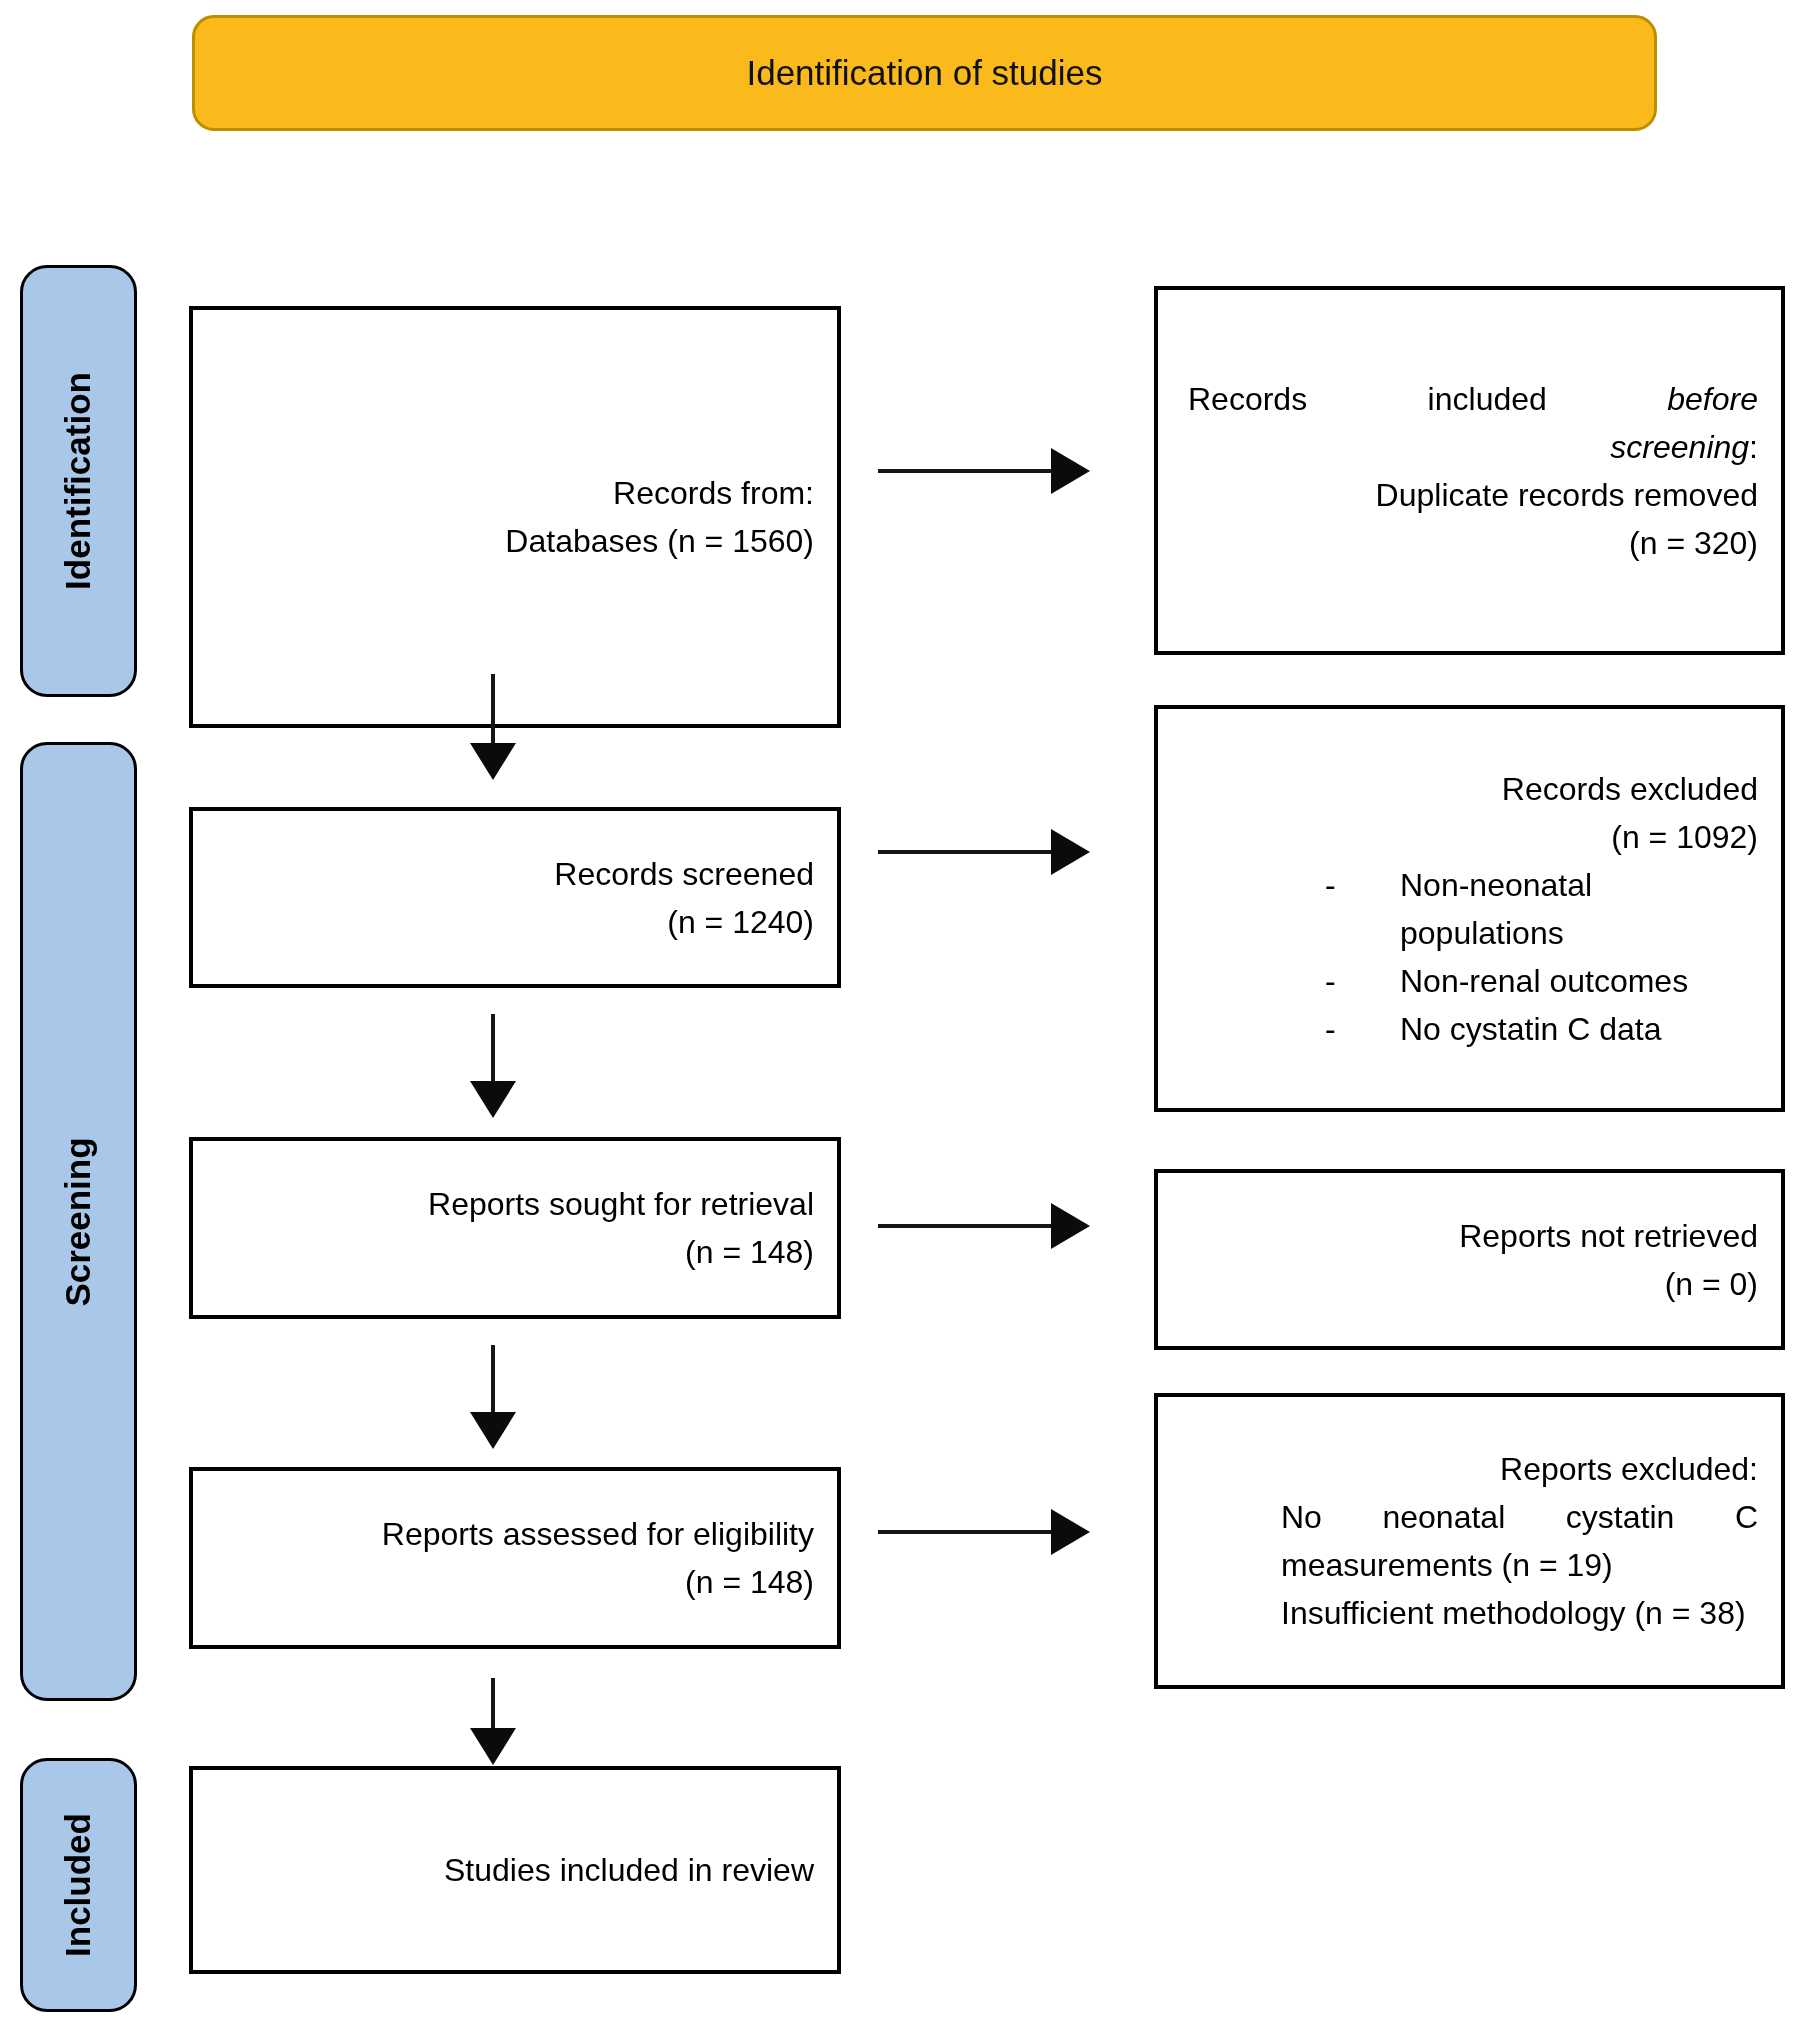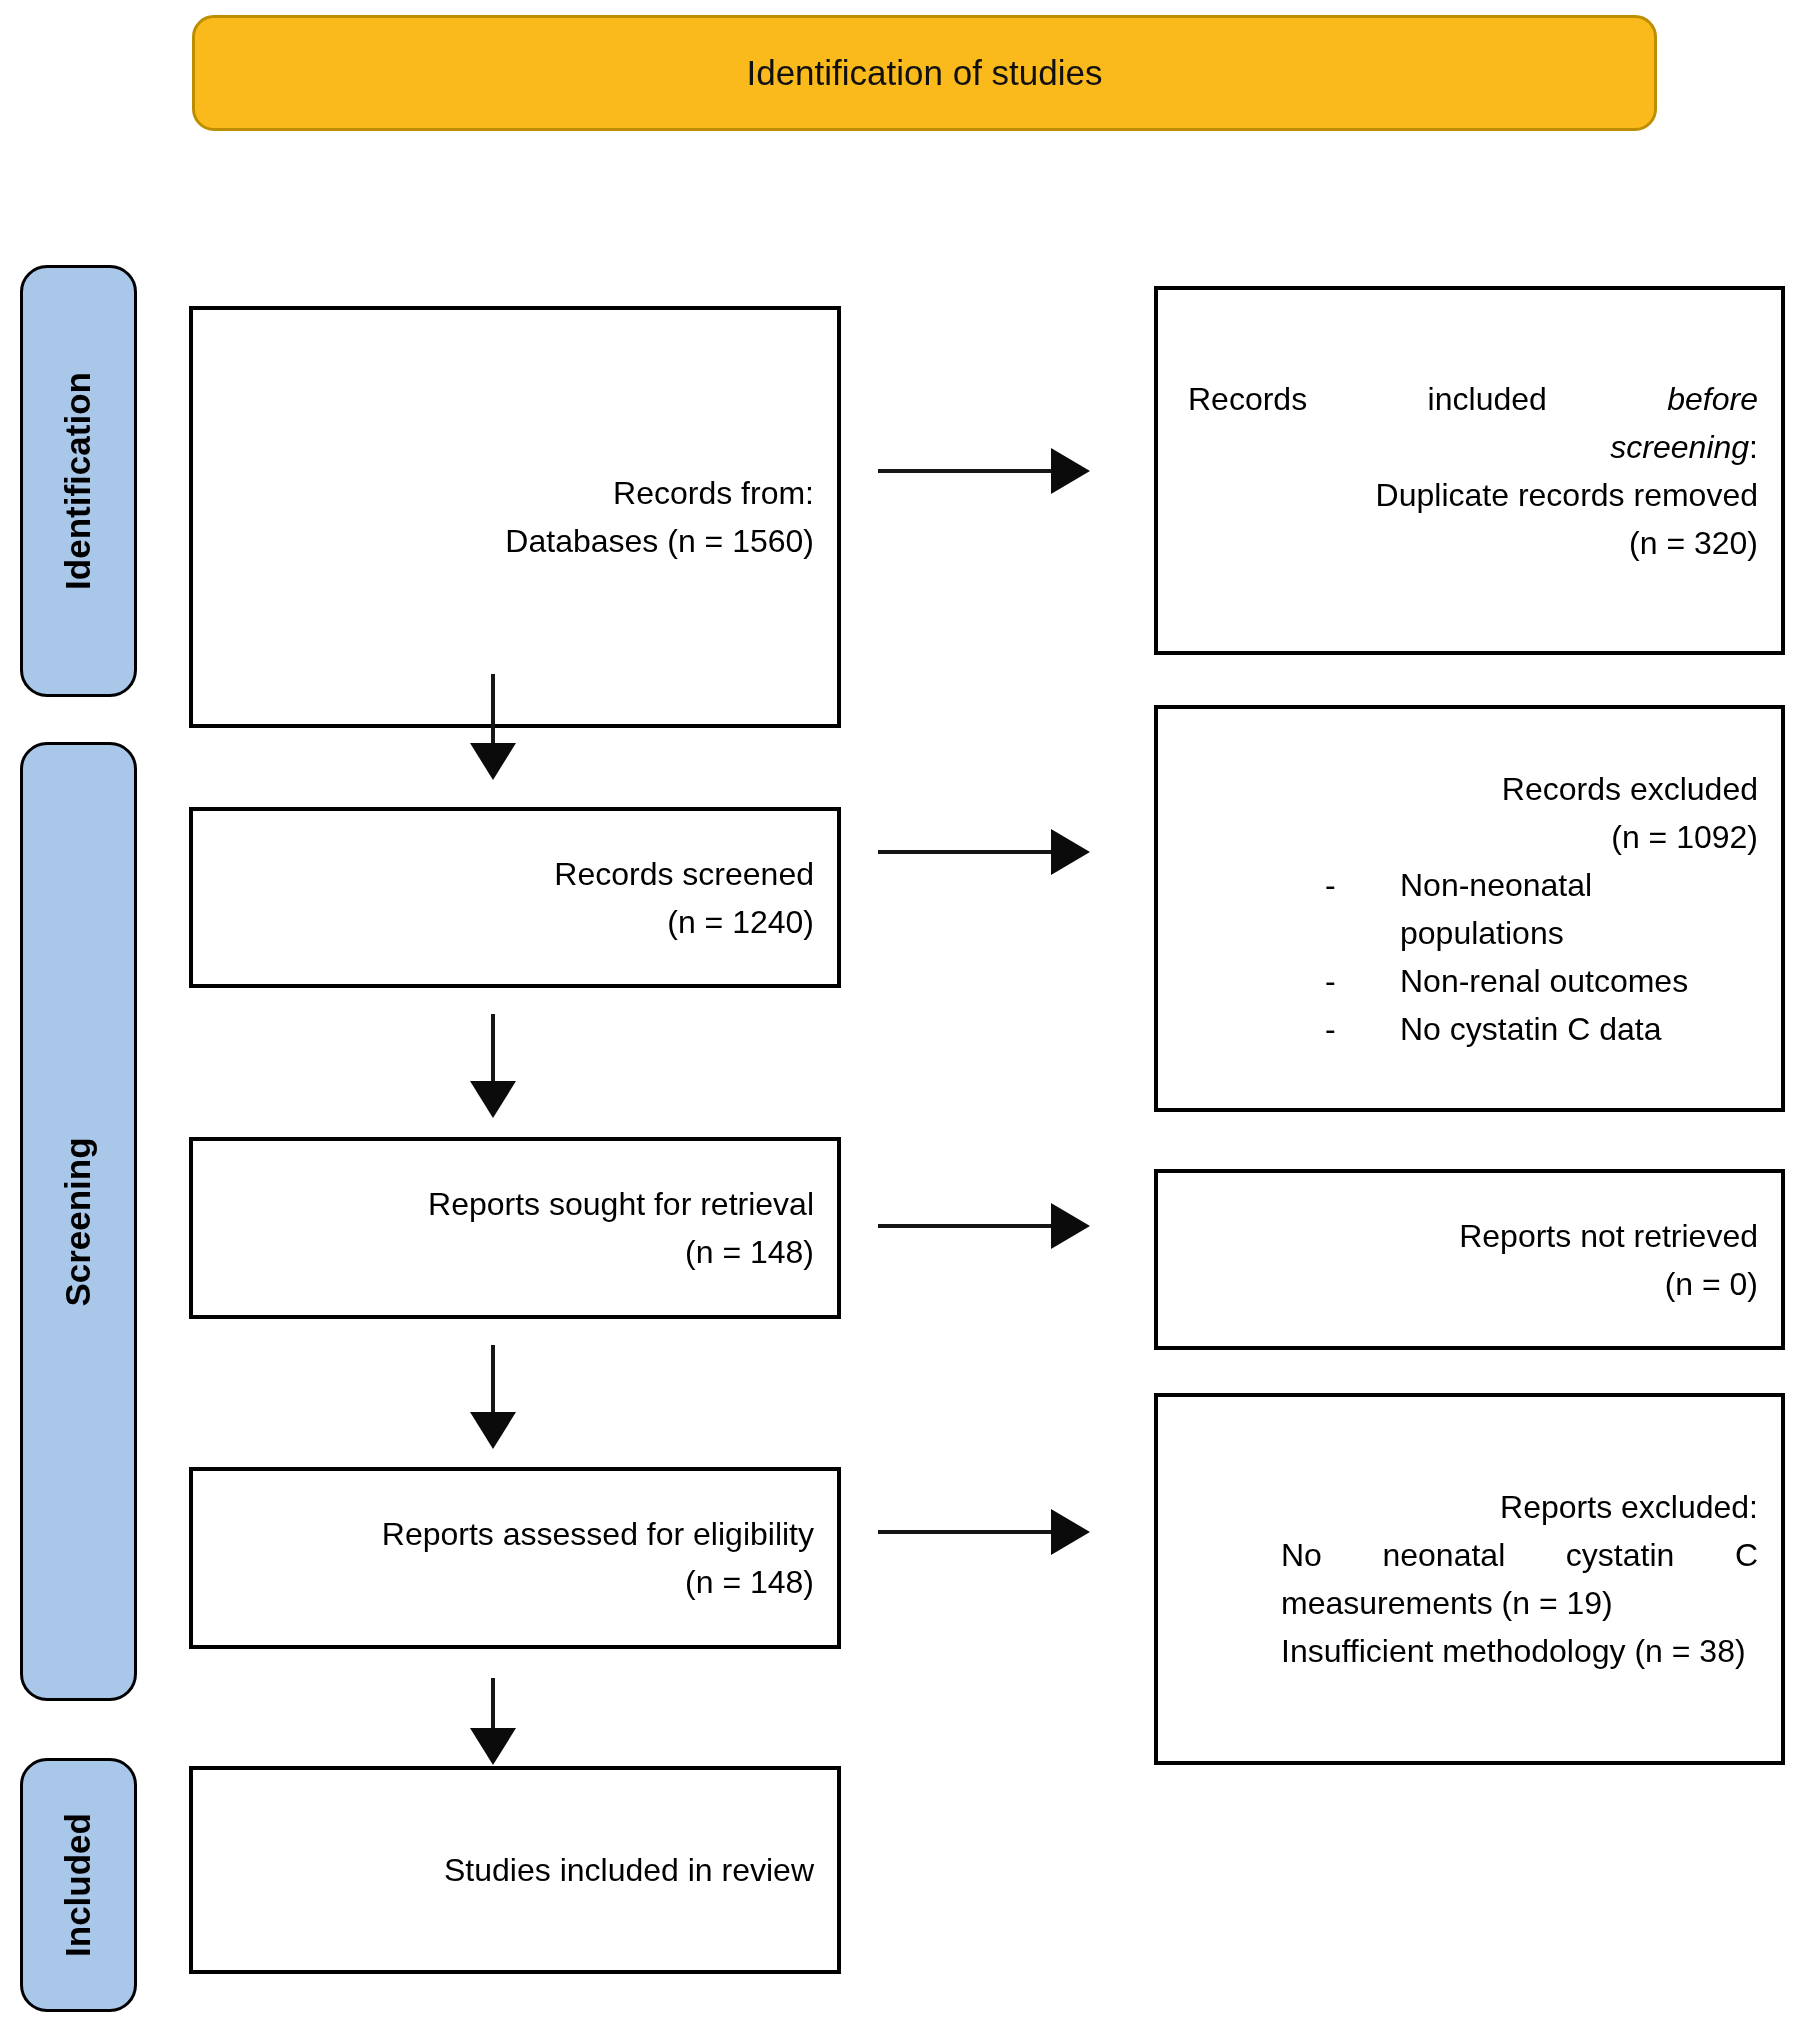--- a/index.html
+++ b/index.html
@@ -35,21 +35,21 @@
   .lbox{left:189px;width:652px;padding:0 23px 0 32px;box-sizing:border-box;}
   .rbox{left:1154px;width:631px;padding:0 23px 0 28.5px;box-sizing:border-box;}
   .box-records-from{top:306px;height:422px;}
   .box-records-screened{top:807px;height:181px;}
   .box-reports-sought{top:1137px;height:182px;}
   .box-reports-assessed{top:1467px;height:182px;}
   .box-studies-included{top:1766px;height:208px;padding-left:43px;}
   .box-removed-before{top:286px;height:369px;}
   .box-records-excluded{top:705px;height:407px;}
   .box-reports-not-retrieved{top:1169px;height:181px;}
-  .box-reports-excluded{top:1393px;height:372px;}
+  .box-reports-excluded{top:1393px;height:296px;}
   .indent1{padding-left:56px;}
   .it{font-style:italic;}
   .jrow{display:flex;justify-content:space-between;width:570px;}
   .hang{
     margin-left:54px;width:477px;text-align:justify;
   }
   .bullet-row{display:flex;margin-left:96px;}
   .bullet-glyph{width:75px;flex:0 0 75px;}
   .bullet-text{width:358px;}
   

